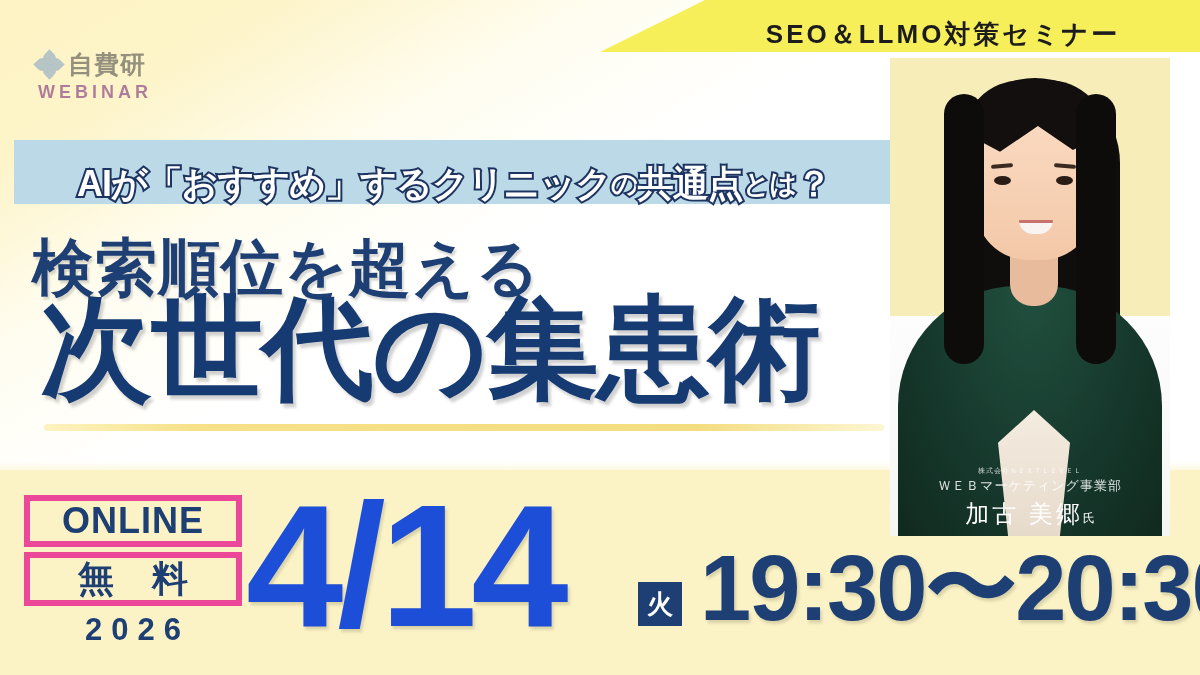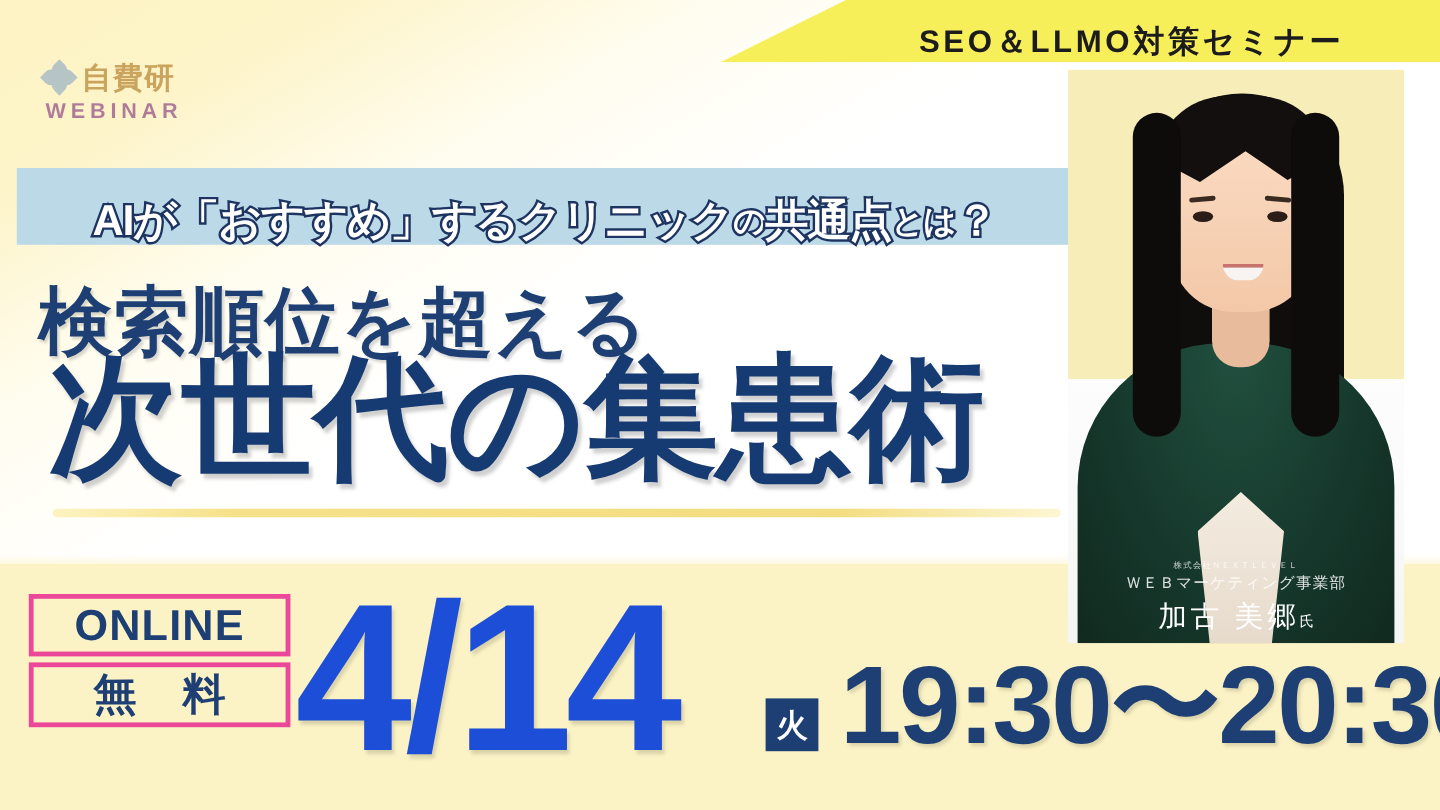--- a/index.html
+++ b/index.html
@@ -56,21 +56,21 @@
   .logo-mark { width:26px; height:26px; position:relative; }
   .logo-mark i {
     position:absolute; width:13px; height:13px; border-radius:50% 50% 50% 0;
     background:#7d9fc4;
   }
   .logo-mark i:nth-child(1){ left:0;   top:6px;  transform:rotate(45deg);}
   .logo-mark i:nth-child(2){ left:7px; top:0;    transform:rotate(135deg);}
   .logo-mark i:nth-child(3){ left:13px;top:6px;  transform:rotate(225deg);}
   .logo-mark i:nth-child(4){ left:7px; top:12px; transform:rotate(315deg);}
   .logo-text {
-    font-size:25px; font-weight:bold; color:#a16207; letter-spacing:1px;
+    font-size:25px; font-weight:bold; color:#404040; letter-spacing:1px;
   }
   .logo-sub {
     font-size:18px; letter-spacing:4px; color:#701a75; font-weight:bold;
     margin-top:1px; margin-left:2px;
   }
 
   
   .subtitle-band {
     position:absolute; left:14px; top:140px; width:880px; height:64px;
     background:#bcd9e8;
@@ -178,21 +178,21 @@
   .speaker-org-a { font-size:7px; letter-spacing:1px; opacity:.75; }
   .speaker-org-b { font-size:13px; letter-spacing:1px; opacity:.85; margin-top:1px; }
   .speaker-name {
     font-size:24px; letter-spacing:3px; margin-top:3px; font-weight:400;
   }
   .speaker-name .hon { font-size:12px; letter-spacing:0; }
 
   
   .tagbox {
     position:absolute;
-    border:4px solid #ec4899;
+    border:6px solid #ec4899;
     display:flex; align-items:center; justify-content:center;
     color:#1d3f74; font-weight:bold;
   }
   .tag-online {
     left:24px; top:495px; width:218px; height:52px;
     font-size:36px; letter-spacing:1px;
   }
   .tag-free {
     left:24px; top:552px; width:218px; height:54px;
     font-size:36px; letter-spacing:14px; text-indent:14px;
@@ -283,18 +283,19 @@
       <div class="speaker-org-a">株式会社ＮＥＸＴＬＥＶＥＬ</div>
       <div class="speaker-org-b">ＷＥＢマーケティング事業部</div>
       <div class="speaker-name">
         <span>加古 美郷</span><span class="hon">氏</span>
       </div>
     </div>
   </div>
 
   <div class="tagbox tag-online">ONLINE</div>
   <div class="tagbox tag-free">無 料</div>
+  <div class="year">2026</div>
 
   <div class="date-big">4/14</div>
   <div class="dow-badge">火</div>
   <div class="time">19:30〜20:30</div>
 
 </div>
 
 </body></html>

